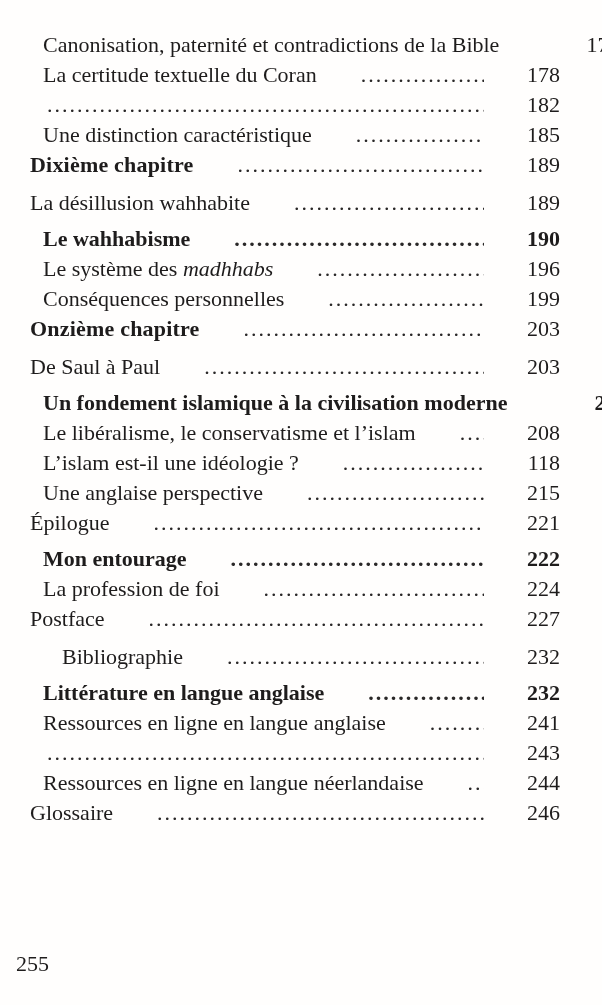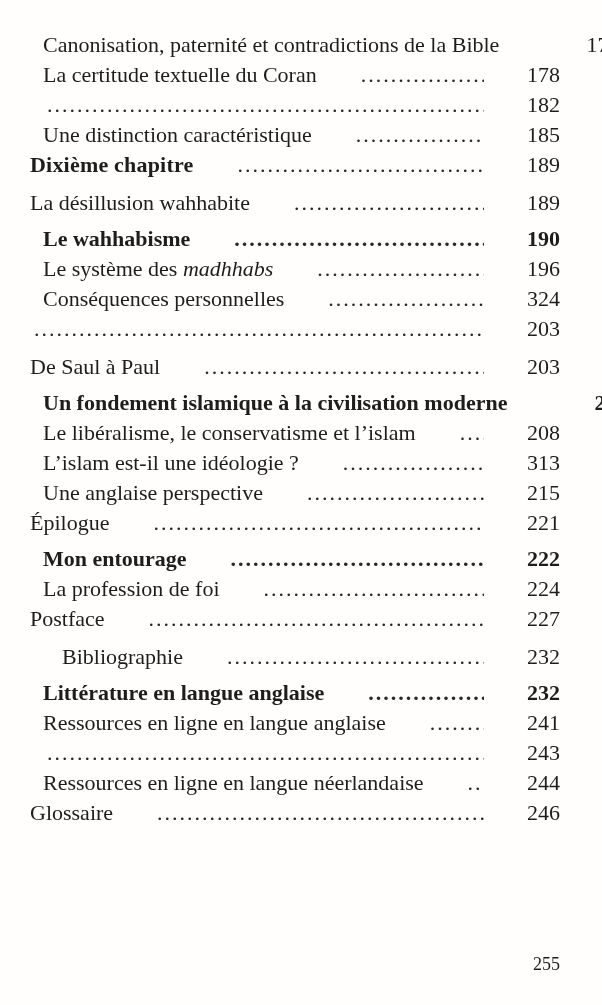--- a/index.html
+++ b/index.html
@@ -61,22 +61,22 @@
   }
   .pg {
     flex: none;
     text-align: right;
   }
   .footer {
     position: absolute;
     top: 949px;
     left: 0;
     width: 544px;
-    text-align: right;
-    font-size: 18px;
+    text-align: left;
+    font-size: 22px;
     line-height: 30px;
   }
   .footer .folio {
     display: inline-block;
     transform: translateX(16px);
   }
 </style>
 </head>
 <body>
 
@@ -125,24 +125,25 @@
 
   <div class="row level-sub">
     <span class="label"><span class="t-normal">Le système des </span><span class="t-italic">madhhabs</span></span>
     <span class="dots" aria-hidden="true">........................................................................................................................</span>
     <span class="pg">196</span>
   </div>
 
   <div class="row level-sub">
     <span class="label"><span class="t-normal">Conséquences personnelles</span><span class="t-italic"></span></span>
     <span class="dots" aria-hidden="true">........................................................................................................................</span>
-    <span class="pg">324</span>
+    <span class="pg">199</span>
   </div>
 
   <div class="row level-chapter">
+    <span class="label"><span class="t-normal">Onzième chapitre</span><span class="t-italic"></span></span>
     <span class="dots" aria-hidden="true">........................................................................................................................</span>
     <span class="pg">203</span>
   </div>
 
   <div class="row level-section">
     <span class="label"><span class="t-normal">De Saul à Paul</span><span class="t-italic"></span></span>
     <span class="dots" aria-hidden="true">........................................................................................................................</span>
     <span class="pg">203</span>
   </div>
 
@@ -154,21 +155,21 @@
 
   <div class="row level-sub">
     <span class="label"><span class="t-normal">Le libéralisme, le conservatisme et l’islam</span><span class="t-italic"></span></span>
     <span class="dots" aria-hidden="true">........................................................................................................................</span>
     <span class="pg">208</span>
   </div>
 
   <div class="row level-sub">
     <span class="label"><span class="t-normal">L’islam est-il une idéologie ?</span><span class="t-italic"></span></span>
     <span class="dots" aria-hidden="true">........................................................................................................................</span>
-    <span class="pg">313</span>
+    <span class="pg">118</span>
   </div>
 
   <div class="row level-sub">
     <span class="label"><span class="t-normal">Une anglaise perspective</span><span class="t-italic"></span></span>
     <span class="dots" aria-hidden="true">........................................................................................................................</span>
     <span class="pg">215</span>
   </div>
 
   <div class="row level-section">
     <span class="label"><span class="t-normal">Épilogue</span><span class="t-italic"></span></span>

